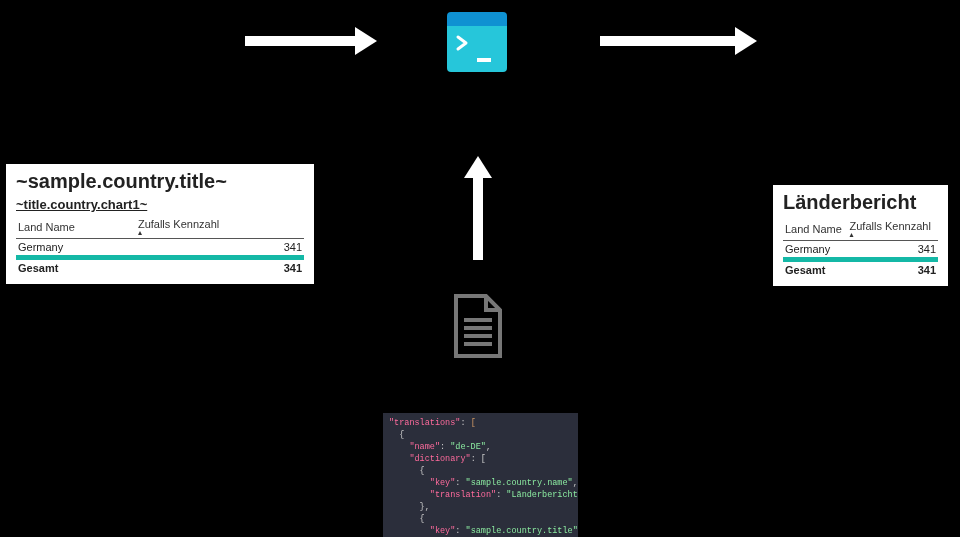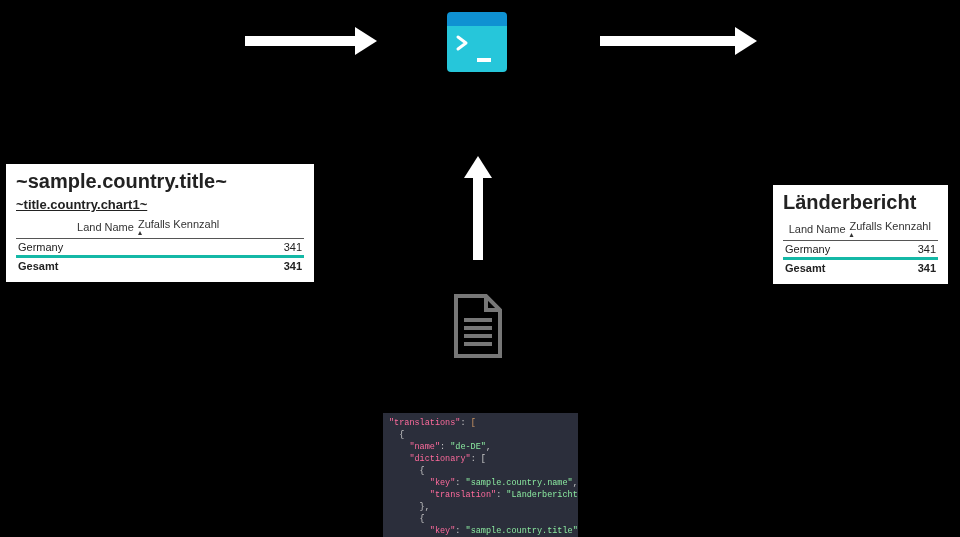--- a/index.html
+++ b/index.html
@@ -105,37 +105,37 @@
     font-size: 13px;
     font-weight: 700;
     text-decoration: underline;
   }
   .tbl {
     width: 100%;
     border-collapse: collapse;
     font-size: 11px;
   }
   .tbl th {
-    text-align: right;
+    text-align: left;
     font-weight: 400;
     color: #333;
     border-bottom: 1px solid #555;
     padding: 2px 2px;
     position: relative;
   }
   .tbl th.num { text-align: left; }
   .tbl th.num::after {
     content: "▴";
     font-size: 8px;
     display: block;
     line-height: 6px;
     color: #333;
   }
   .tbl td {
-    border-bottom: 3px solid #14b8a6;
+    border-bottom: 5px solid #14b8a6;
     padding: 2px 2px;
   }
   .tbl td.num { text-align: right; }
   .tbl tr.total td { font-weight: 700; border-bottom: none; }
 
   
   .doc-icon {
     position: absolute;
     left: 452px;
     top: 294px;

